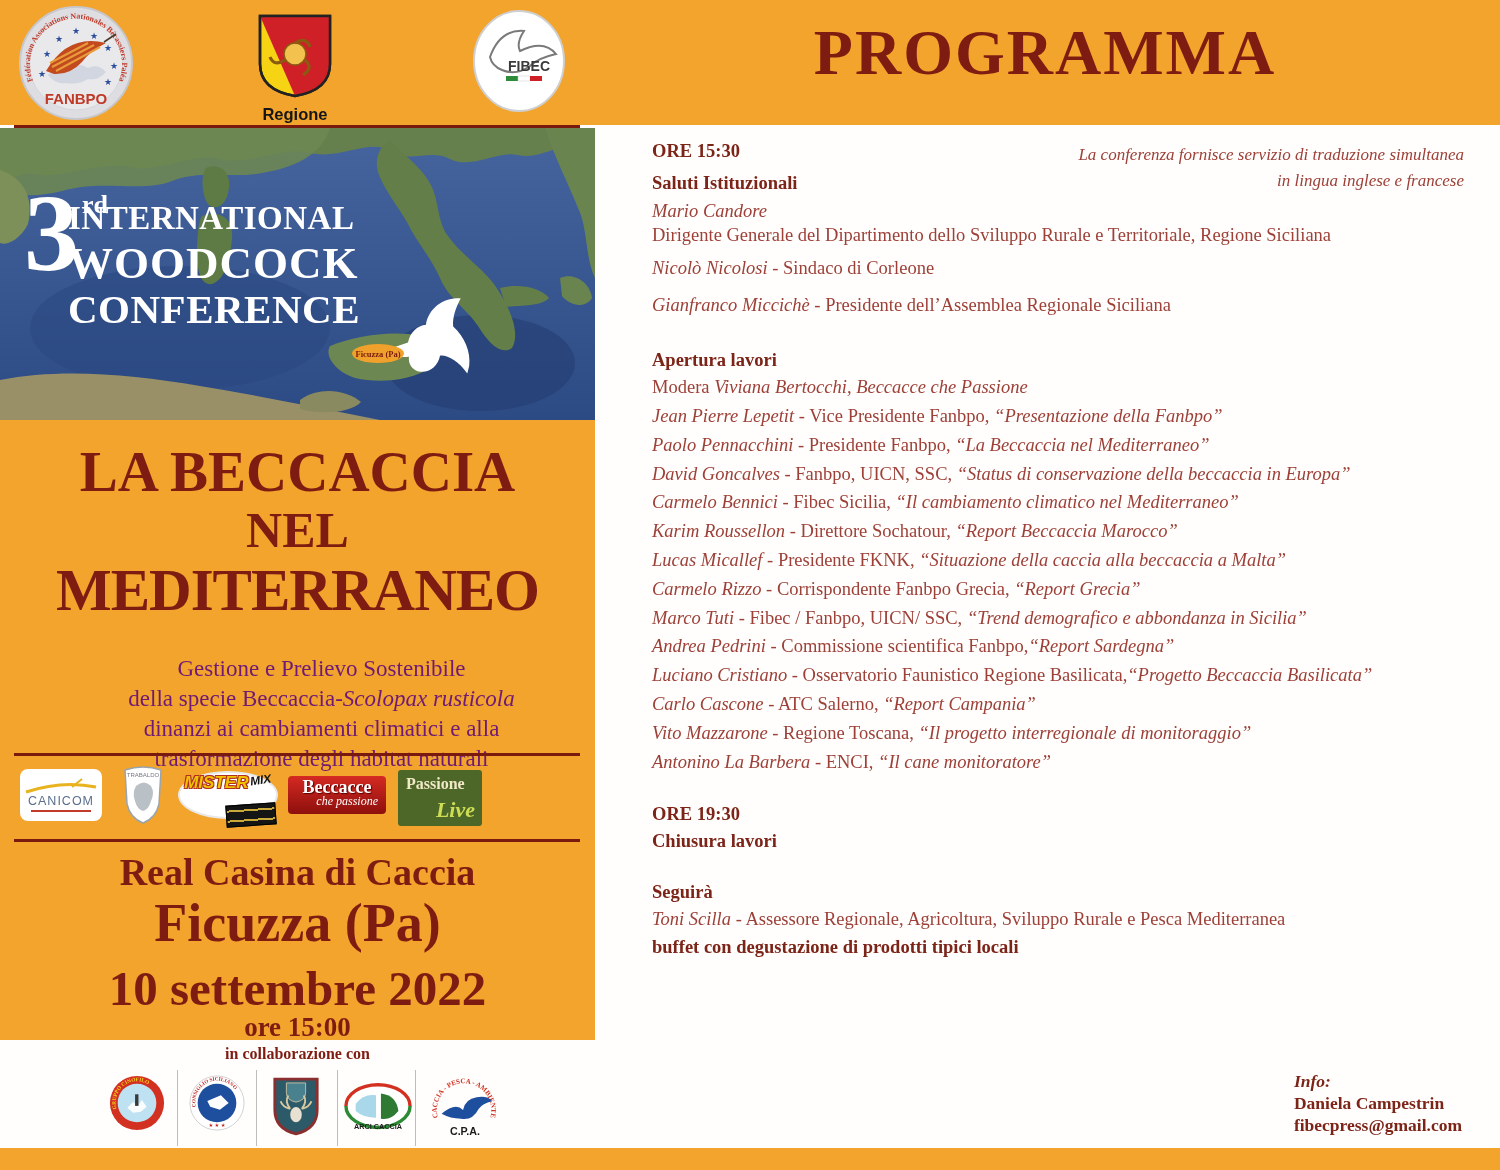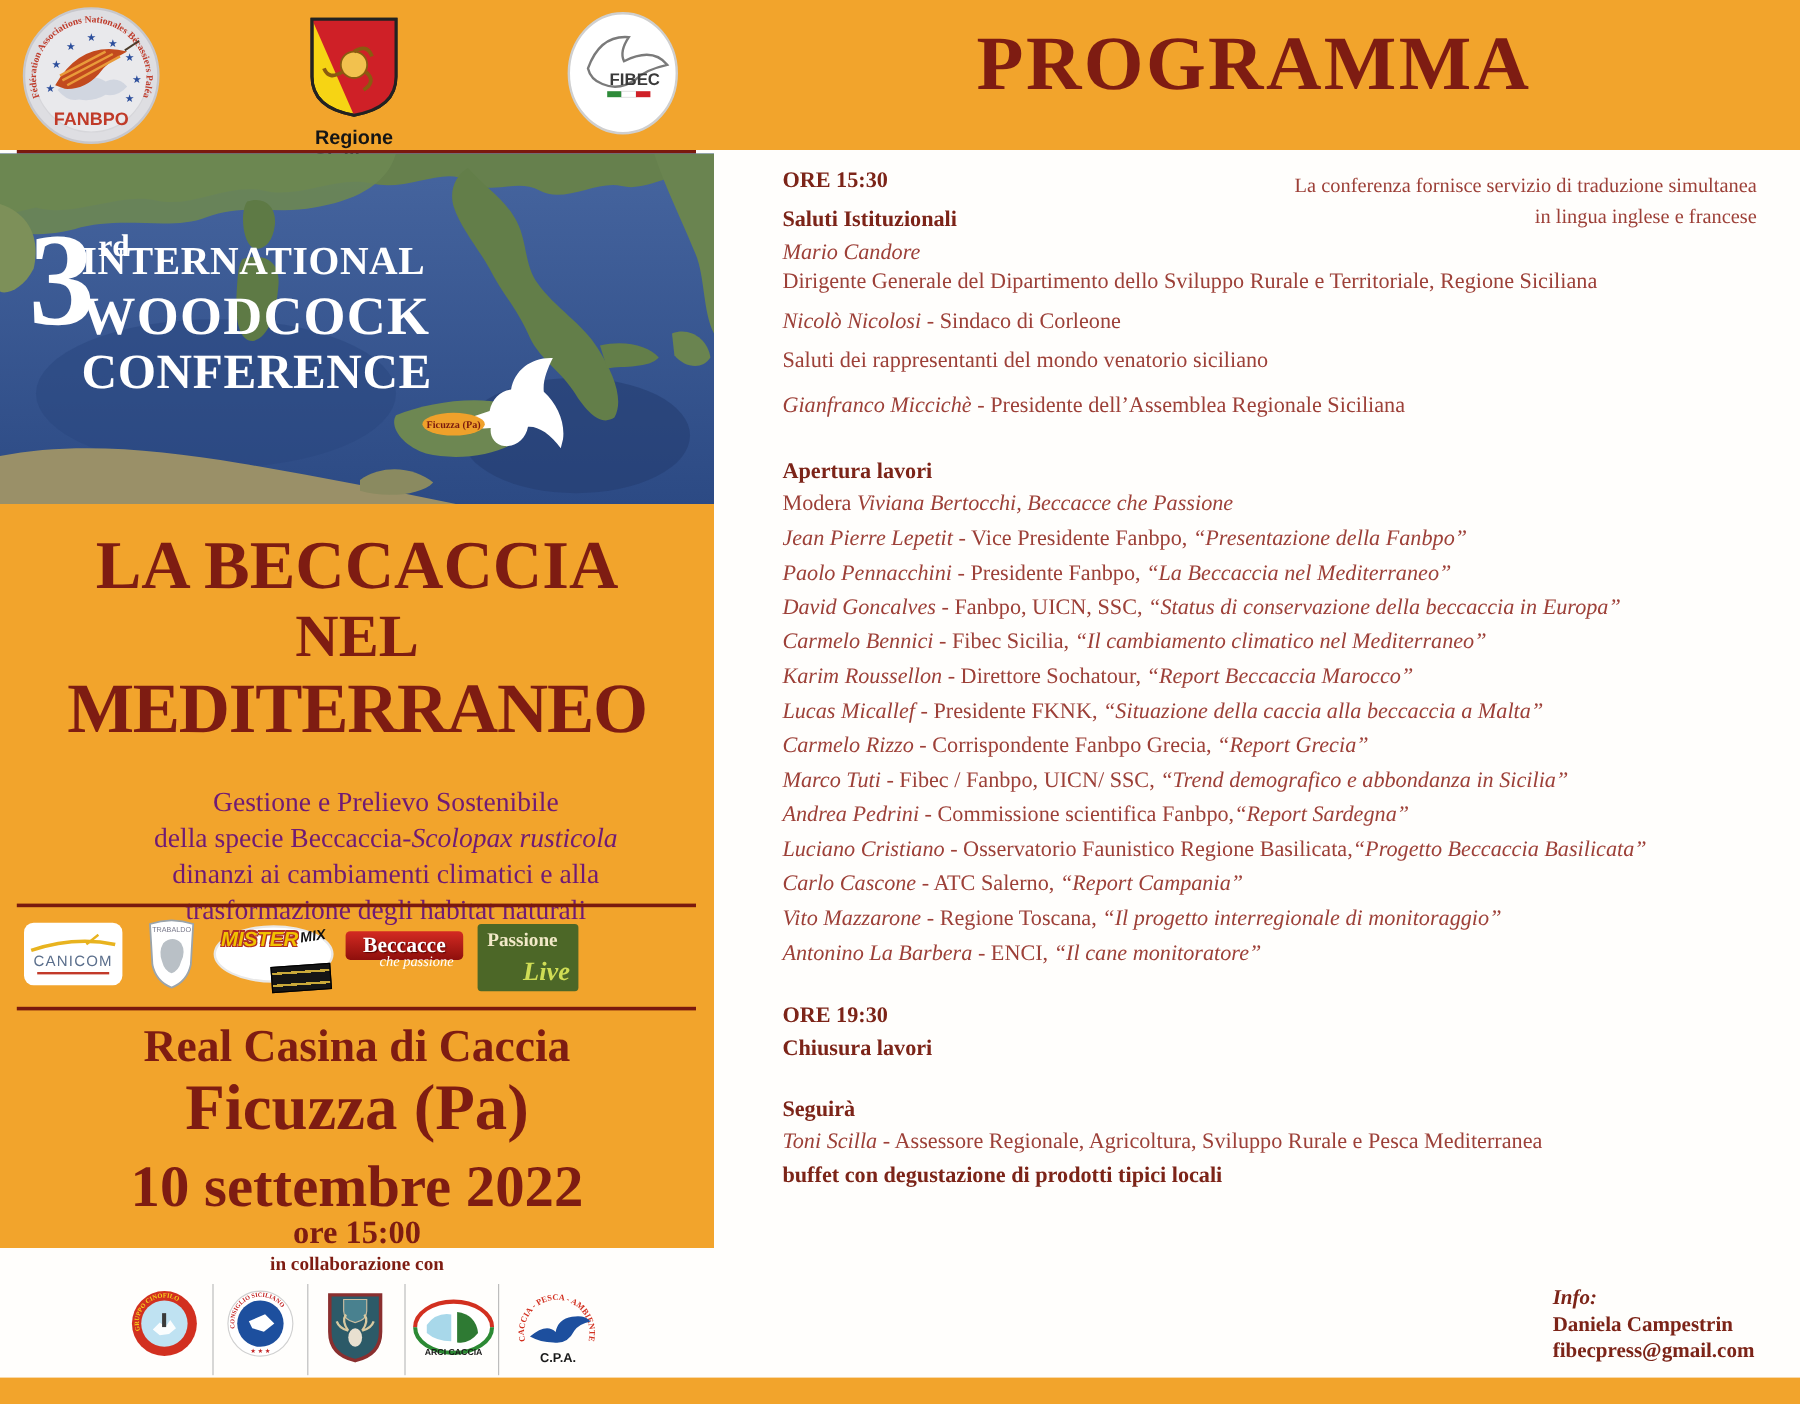--- a/index.html
+++ b/index.html
@@ -49,21 +49,21 @@
   .mister{position:absolute;left:178px;top:7px;width:96px;height:44px;background:#fff;border:2px solid #e8e8e8;
           border-radius:50%;display:flex;align-items:flex-start;justify-content:center;}
   .mm1{font-style:italic;font-weight:900;font-size:17px;color:#f2c200;
        text-shadow:1px 1px 0 #b03020,-1px -1px 0 #b03020,1px -1px 0 #b03020,-1px 1px 0 #b03020;
        font-family:"Liberation Sans",sans-serif;}
   .mm2{font-style:italic;font-weight:900;font-size:12px;color:#111;margin-left:2px;transform:rotate(-8deg);
        font-family:"Liberation Sans",sans-serif;}
   .mchip{position:absolute;left:226px;top:40px;width:48px;height:20px;background:#151515;border:1px solid #000;
          transform:rotate(-4deg);
          background-image:repeating-linear-gradient(0deg,#151515 0 4px,#caa93a 4px 6px,#151515 6px 10px);}
-  .beccacce{position:absolute;left:288px;top:12px;width:98px;height:24px;border-radius:4px;
+  .beccacce{position:absolute;left:288px;top:12px;width:98px;height:38px;border-radius:4px;
             background:linear-gradient(#d42a22,#8e0f0c);color:#fff;padding-top:2px;box-sizing:border-box;}
   .bc1{font-weight:bold;font-size:18px;text-align:center;text-shadow:1px 1px 1px #500;line-height:18px;}
   .bc2{font-style:italic;font-size:12px;text-align:right;padding-right:8px;margin-top:-2px;}
   .passione{position:absolute;left:398px;top:6px;width:84px;height:56px;background:#4c6727;border-radius:3px;}
   .pl1{color:#f2e9c8;font-weight:bold;font-size:16px;padding:5px 0 0 8px;}
   .pl2{position:absolute;right:7px;bottom:3px;color:#cfdd55;font-style:italic;font-size:22px;font-weight:bold;}
   .venue1{position:absolute;left:0;top:430px;width:100%;font-size:38px;font-weight:bold;}
   .venue2{position:absolute;left:0;top:472px;width:100%;font-size:54px;font-weight:bold;}
   .date{position:absolute;left:0;top:540px;width:100%;font-size:49px;font-weight:bold;}
   .hour{position:absolute;left:0;top:592px;width:100%;font-size:27px;font-weight:bold;}
@@ -76,21 +76,21 @@
   .pl-1{position:absolute;left:108px;top:6px;} .pl-2{position:absolute;left:188px;top:6px;}
   .pl-3{position:absolute;left:271px;top:6px;} .pl-4{position:absolute;left:344px;top:14px;}
   .pl-5{position:absolute;left:428px;top:1px;}
 
   
   .prog{position:absolute;left:652px;top:138px;width:812px;color:#9d4038;font-size:18.5px;}
   .pline{line-height:27px;white-space:nowrap;}
   .tight{line-height:24px;}
   .b{font-weight:bold;color:#7c2418;}
   .prog i{font-style:italic;}
-  .note{position:absolute;right:0;top:4px;text-align:right;
+  .note{position:absolute;right:0;top:4px;text-align:right;font-style:italic;
         font-size:17px;line-height:26px;color:#9d4038;}
   .sp{line-height:28.8px;}
   .info{position:absolute;right:38px;top:1070px;color:#7c2418;
         font-size:17.5px;line-height:22px;font-weight:bold;}
   .info .lbl{font-style:italic;}
   .bottom-band{position:absolute;left:0;top:1148px;width:1500px;height:22px;background:#F2A42C;}
 </style>
 </head>
 <body>
 
@@ -281,21 +281,20 @@
     <div class="note">
       <div>La conferenza fornisce servizio di traduzione simultanea</div>
       <div>in lingua inglese e francese</div>
     </div>
 
     <div class="pline b">ORE 15:30</div>
     <div class="pline b" style="margin-top:5px">Saluti Istituzionali</div>
     <div class="pline tight" style="margin-top:2px"><i>Mario Candore</i></div>
     <div class="pline tight">Dirigente Generale del Dipartimento dello Sviluppo Rurale e Territoriale, Regione Siciliana</div>
     <div class="pline" style="margin-top:8px"><i>Nicolò Nicolosi</i><span> - Sindaco di Corleone</span></div>
-    <div class="pline" style="margin-top:6px">Saluti dei rappresentanti del mondo venatorio siciliano</div>
     <div class="pline" style="margin-top:10px"><i>Gianfranco Miccichè</i><span> - Presidente dell’Assemblea Regionale Siciliana</span></div>
 
     <div class="pline b" style="margin-top:28px">Apertura lavori</div>
     <div class="pline"><span>Modera </span><i>Viviana Bertocchi, Beccacce che Passione</i></div>
 
 
     <div style="margin-top:1px">
       <div class="pline sp"><i>Jean Pierre Lepetit</i><span> - Vice Presidente Fanbpo, </span><i>“Presentazione della Fanbpo”</i></div>
       <div class="pline sp"><i>Paolo Pennacchini</i><span> - Presidente Fanbpo, </span><i>“La Beccaccia nel Mediterraneo”</i></div>
       <div class="pline sp"><i>David Goncalves</i><span> - Fanbpo, UICN, SSC, </span><i>“Status di conservazione della beccaccia in Europa”</i></div>

